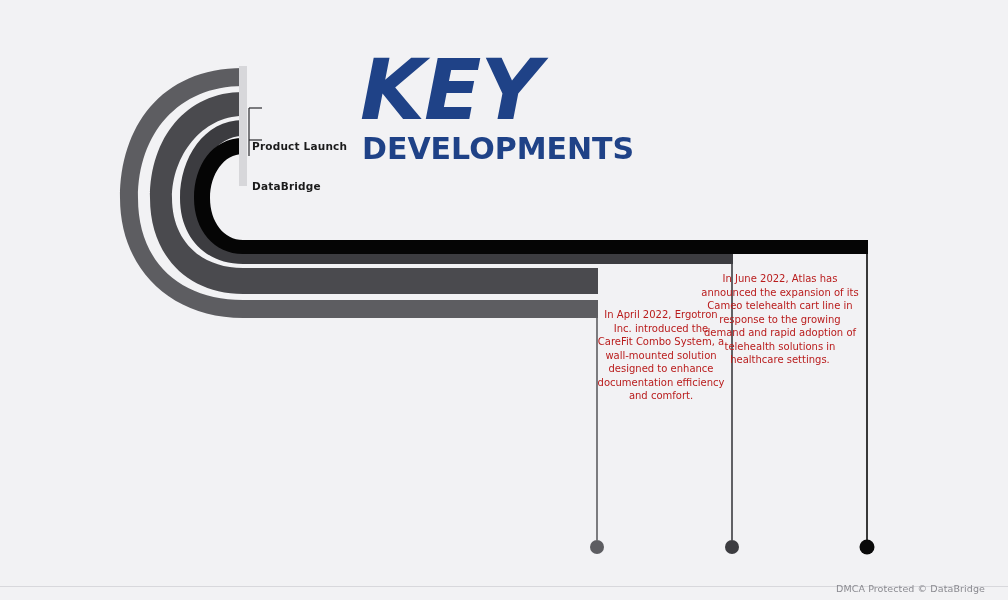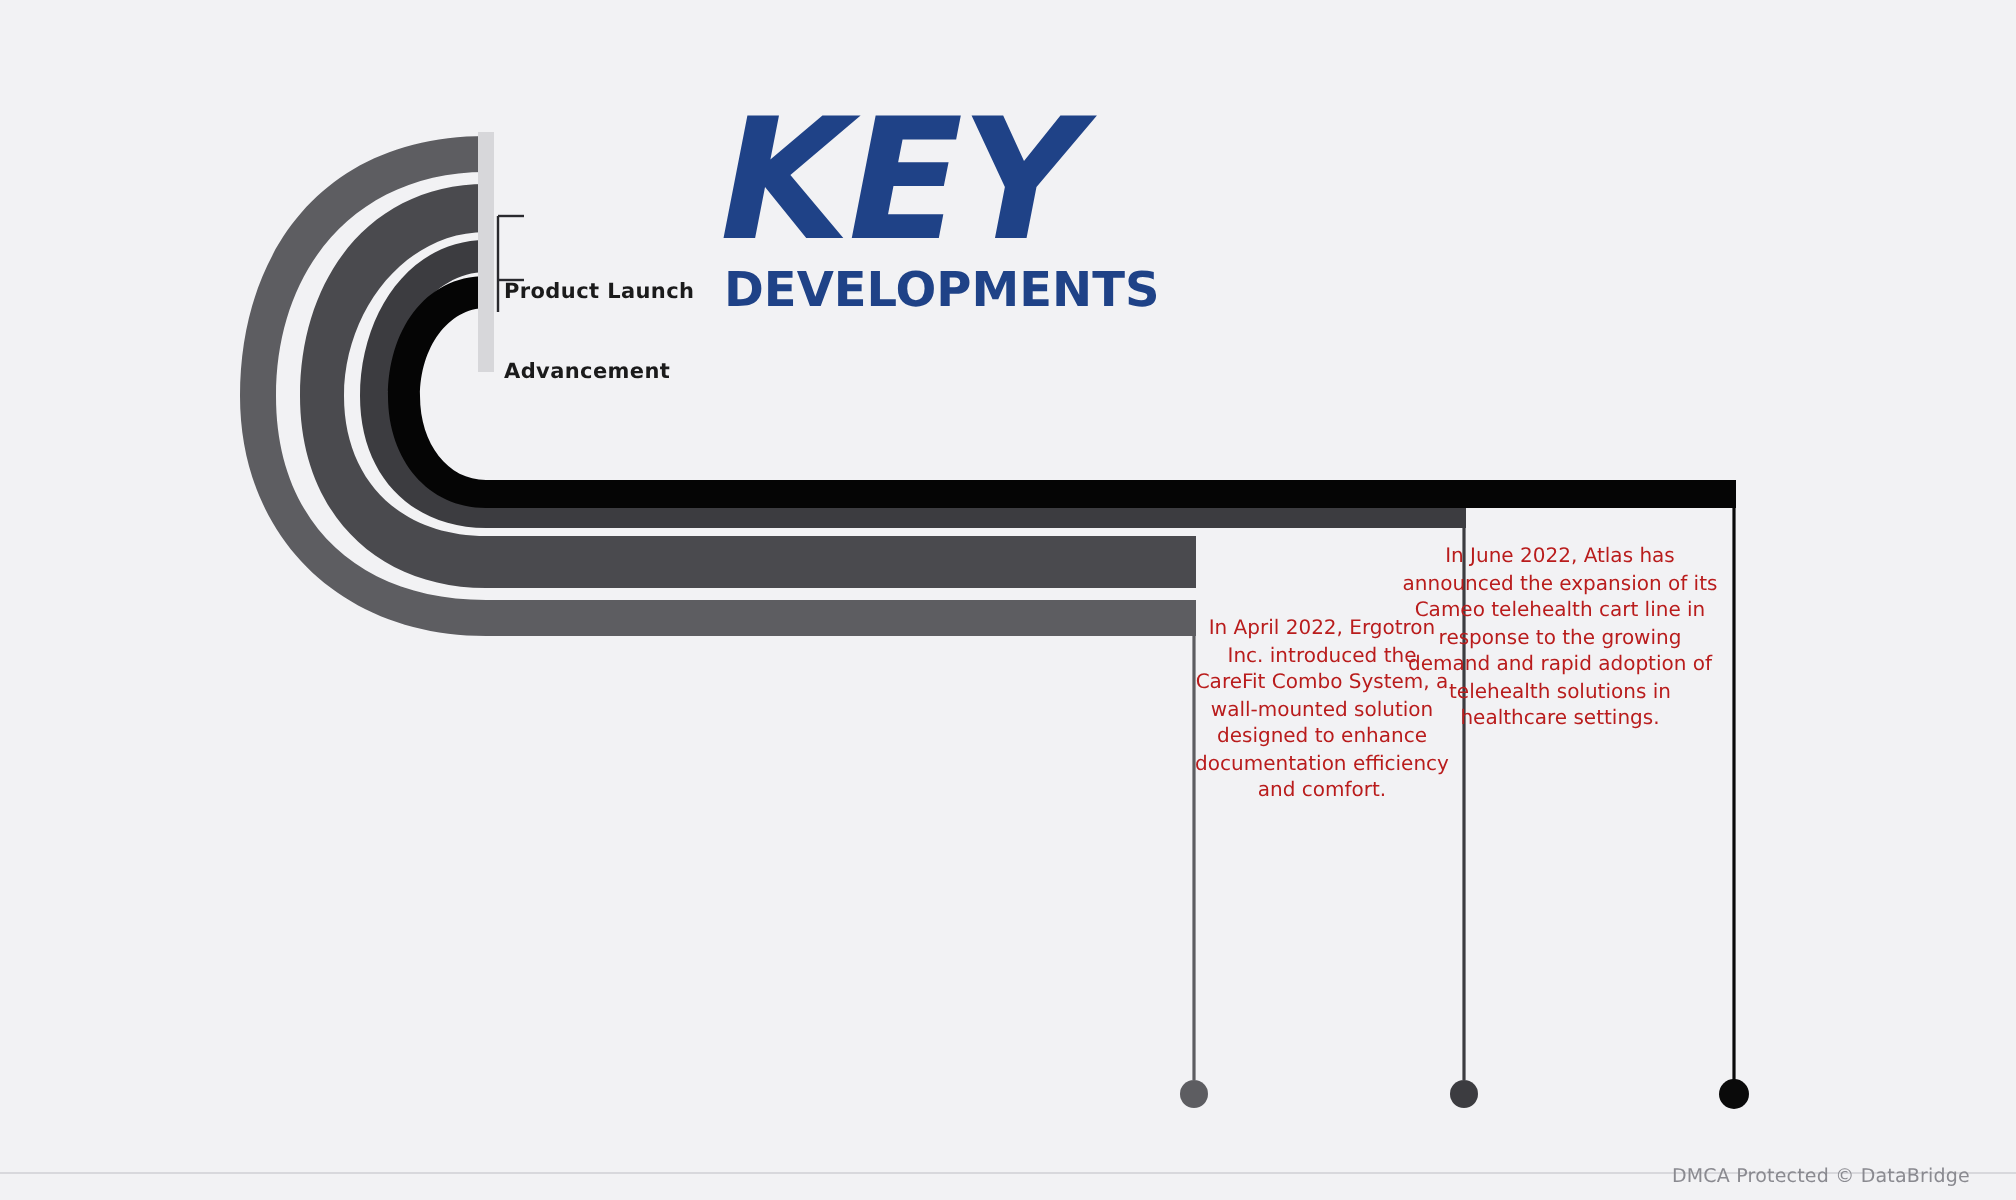--- a/index.html
+++ b/index.html
@@ -36,21 +36,21 @@
     font-size: 84px;
     line-height: 0.92;
     letter-spacing: -1px;
     color: #1f4287;
     margin: 0;
     font-style: italic;
   }
   .title-sub {
     font-family: "DejaVu Sans", sans-serif;
     font-weight: bold;
-    font-size: 24px;
+    font-size: 30px;
     line-height: 1.05;
     letter-spacing: 0px;
     color: #1f4287;
     margin: 4px 0 0 2px;
   }
 
   
   .legend {
     position: absolute;
     left: 252px;
@@ -163,20 +163,20 @@
   <line x1="249" y1="140" x2="262" y2="140" stroke="#2a2a2e" stroke-width="1.2"></line>
 </svg>
 
 <div class="title-wrap">
   <div class="title-main">KEY</div>
   <div class="title-sub">DEVELOPMENTS</div>
 </div>
 
 <div class="legend">
   <div class="legend-item">Product Launch</div>
-  <div class="legend-item">Advancement</div>
+  <div class="legend-item">DataBridge</div>
 </div>
 
 <div class="callout" id="callout-0">In April 2022, Ergotron Inc. introduced the CareFit Combo System, a wall-mounted solution designed to enhance documentation efficiency and comfort.</div>
 <div class="callout" id="callout-1">In June 2022, Atlas has announced the expansion of its Cameo telehealth cart line in response to the growing demand and rapid adoption of telehealth solutions in healthcare settings.</div>
 
 <div class="footer-line"></div>
 <div class="footer-text">DMCA Protected © DataBridge</div>
 
 </body></html>

